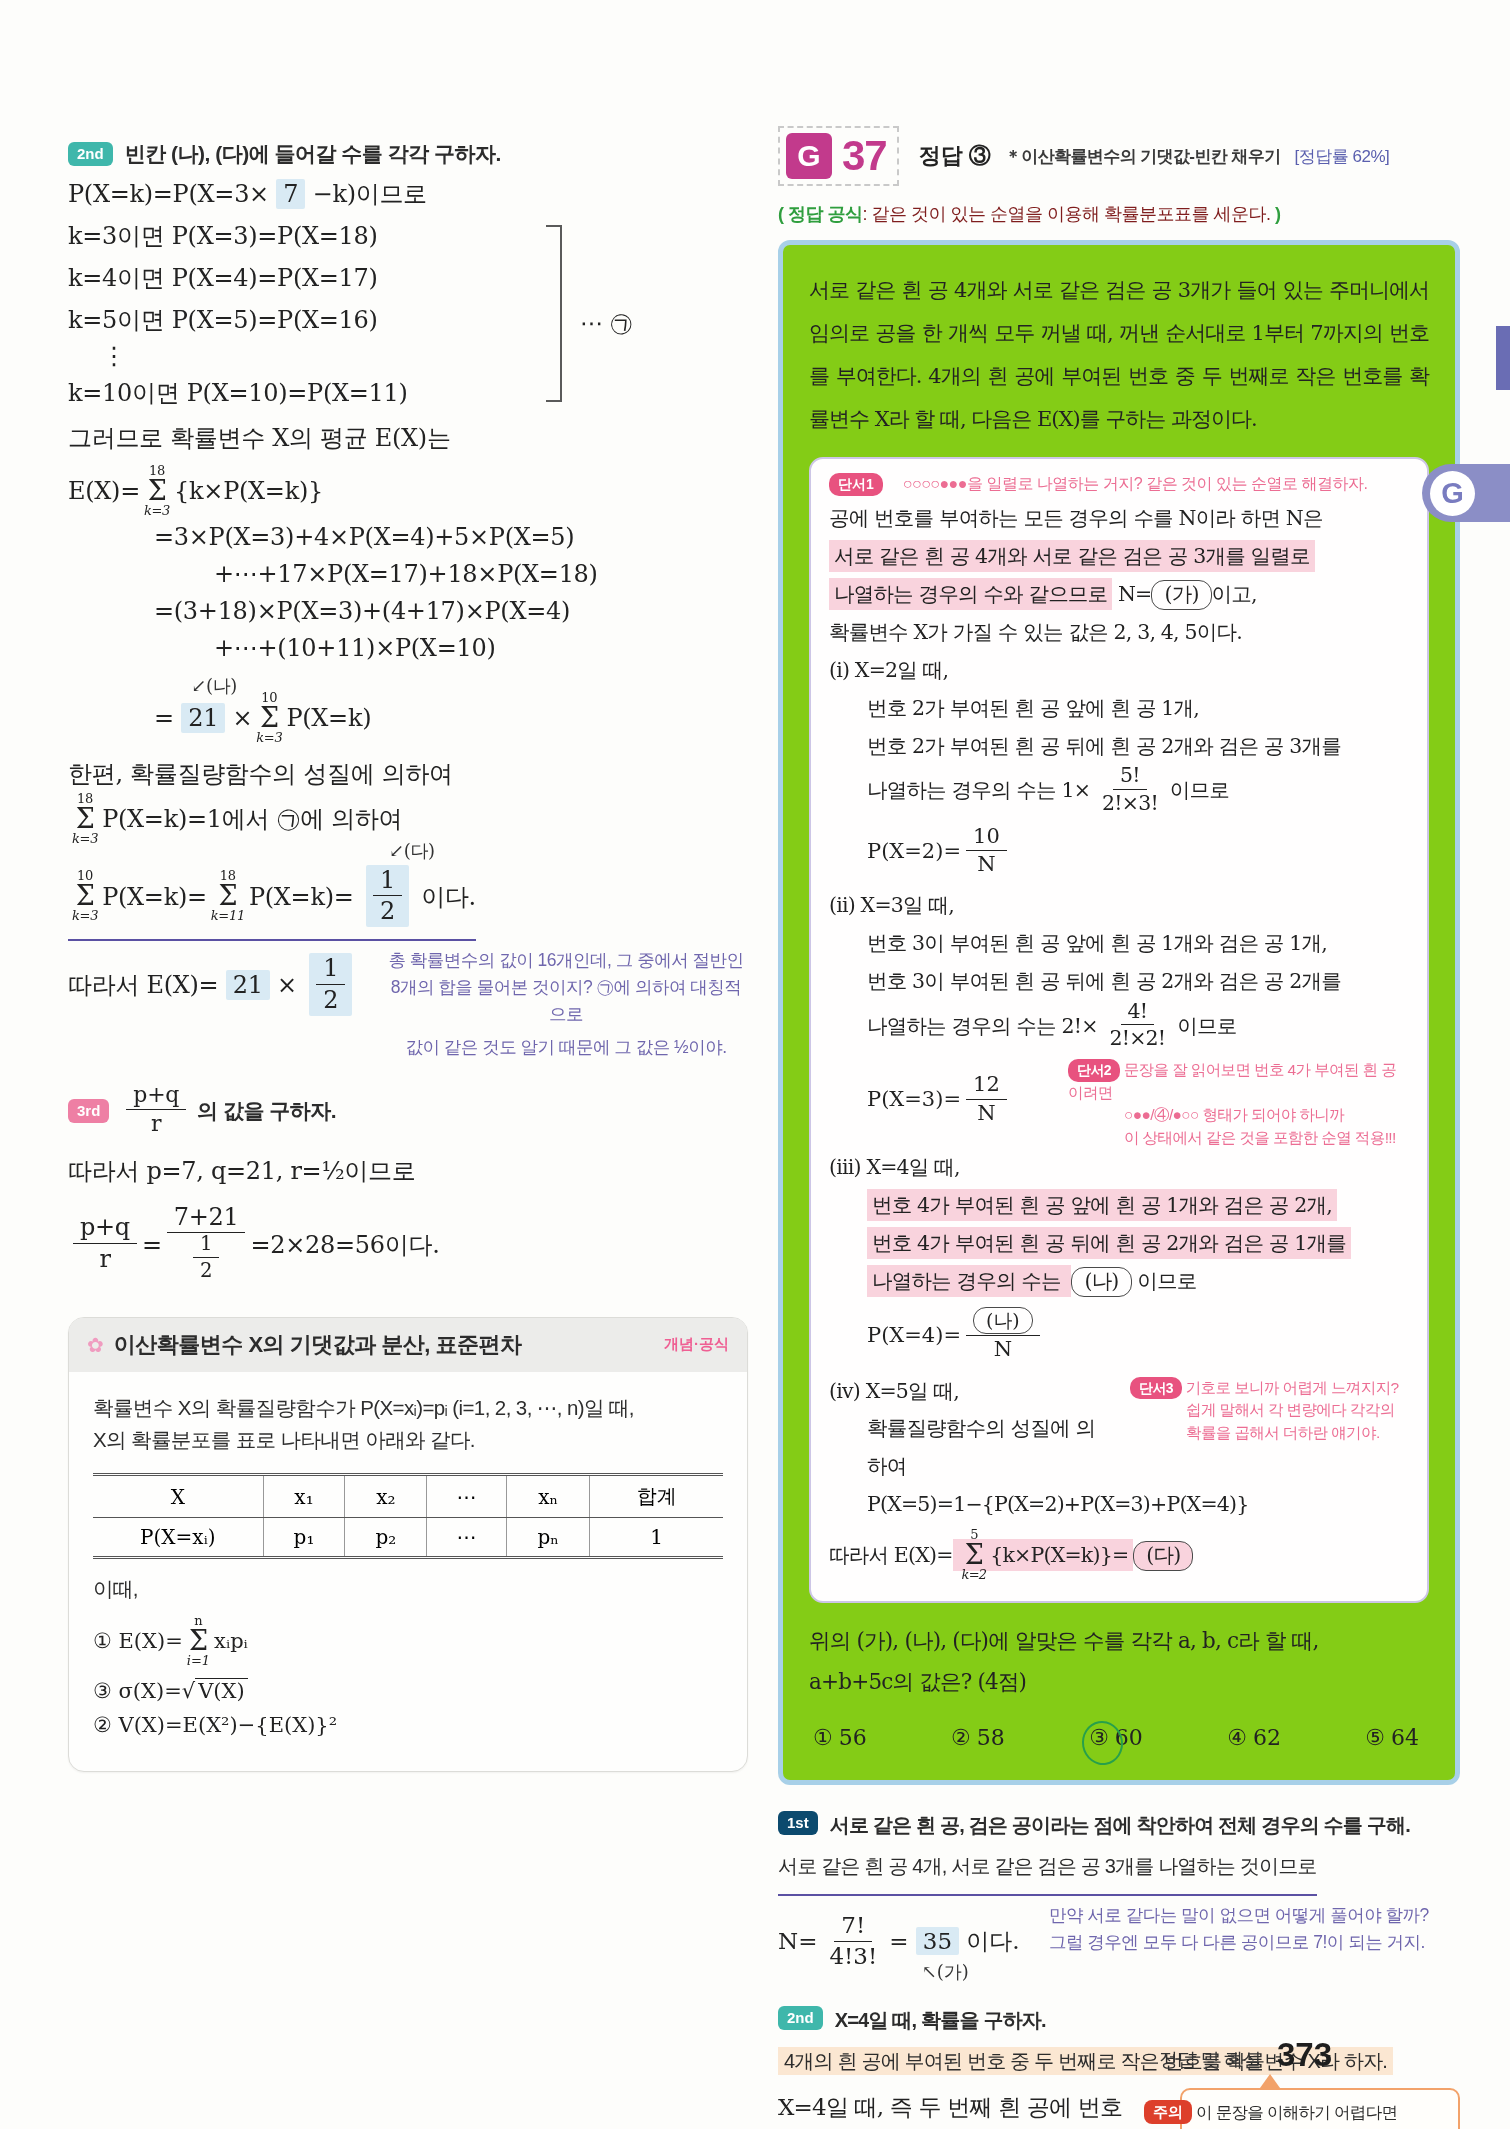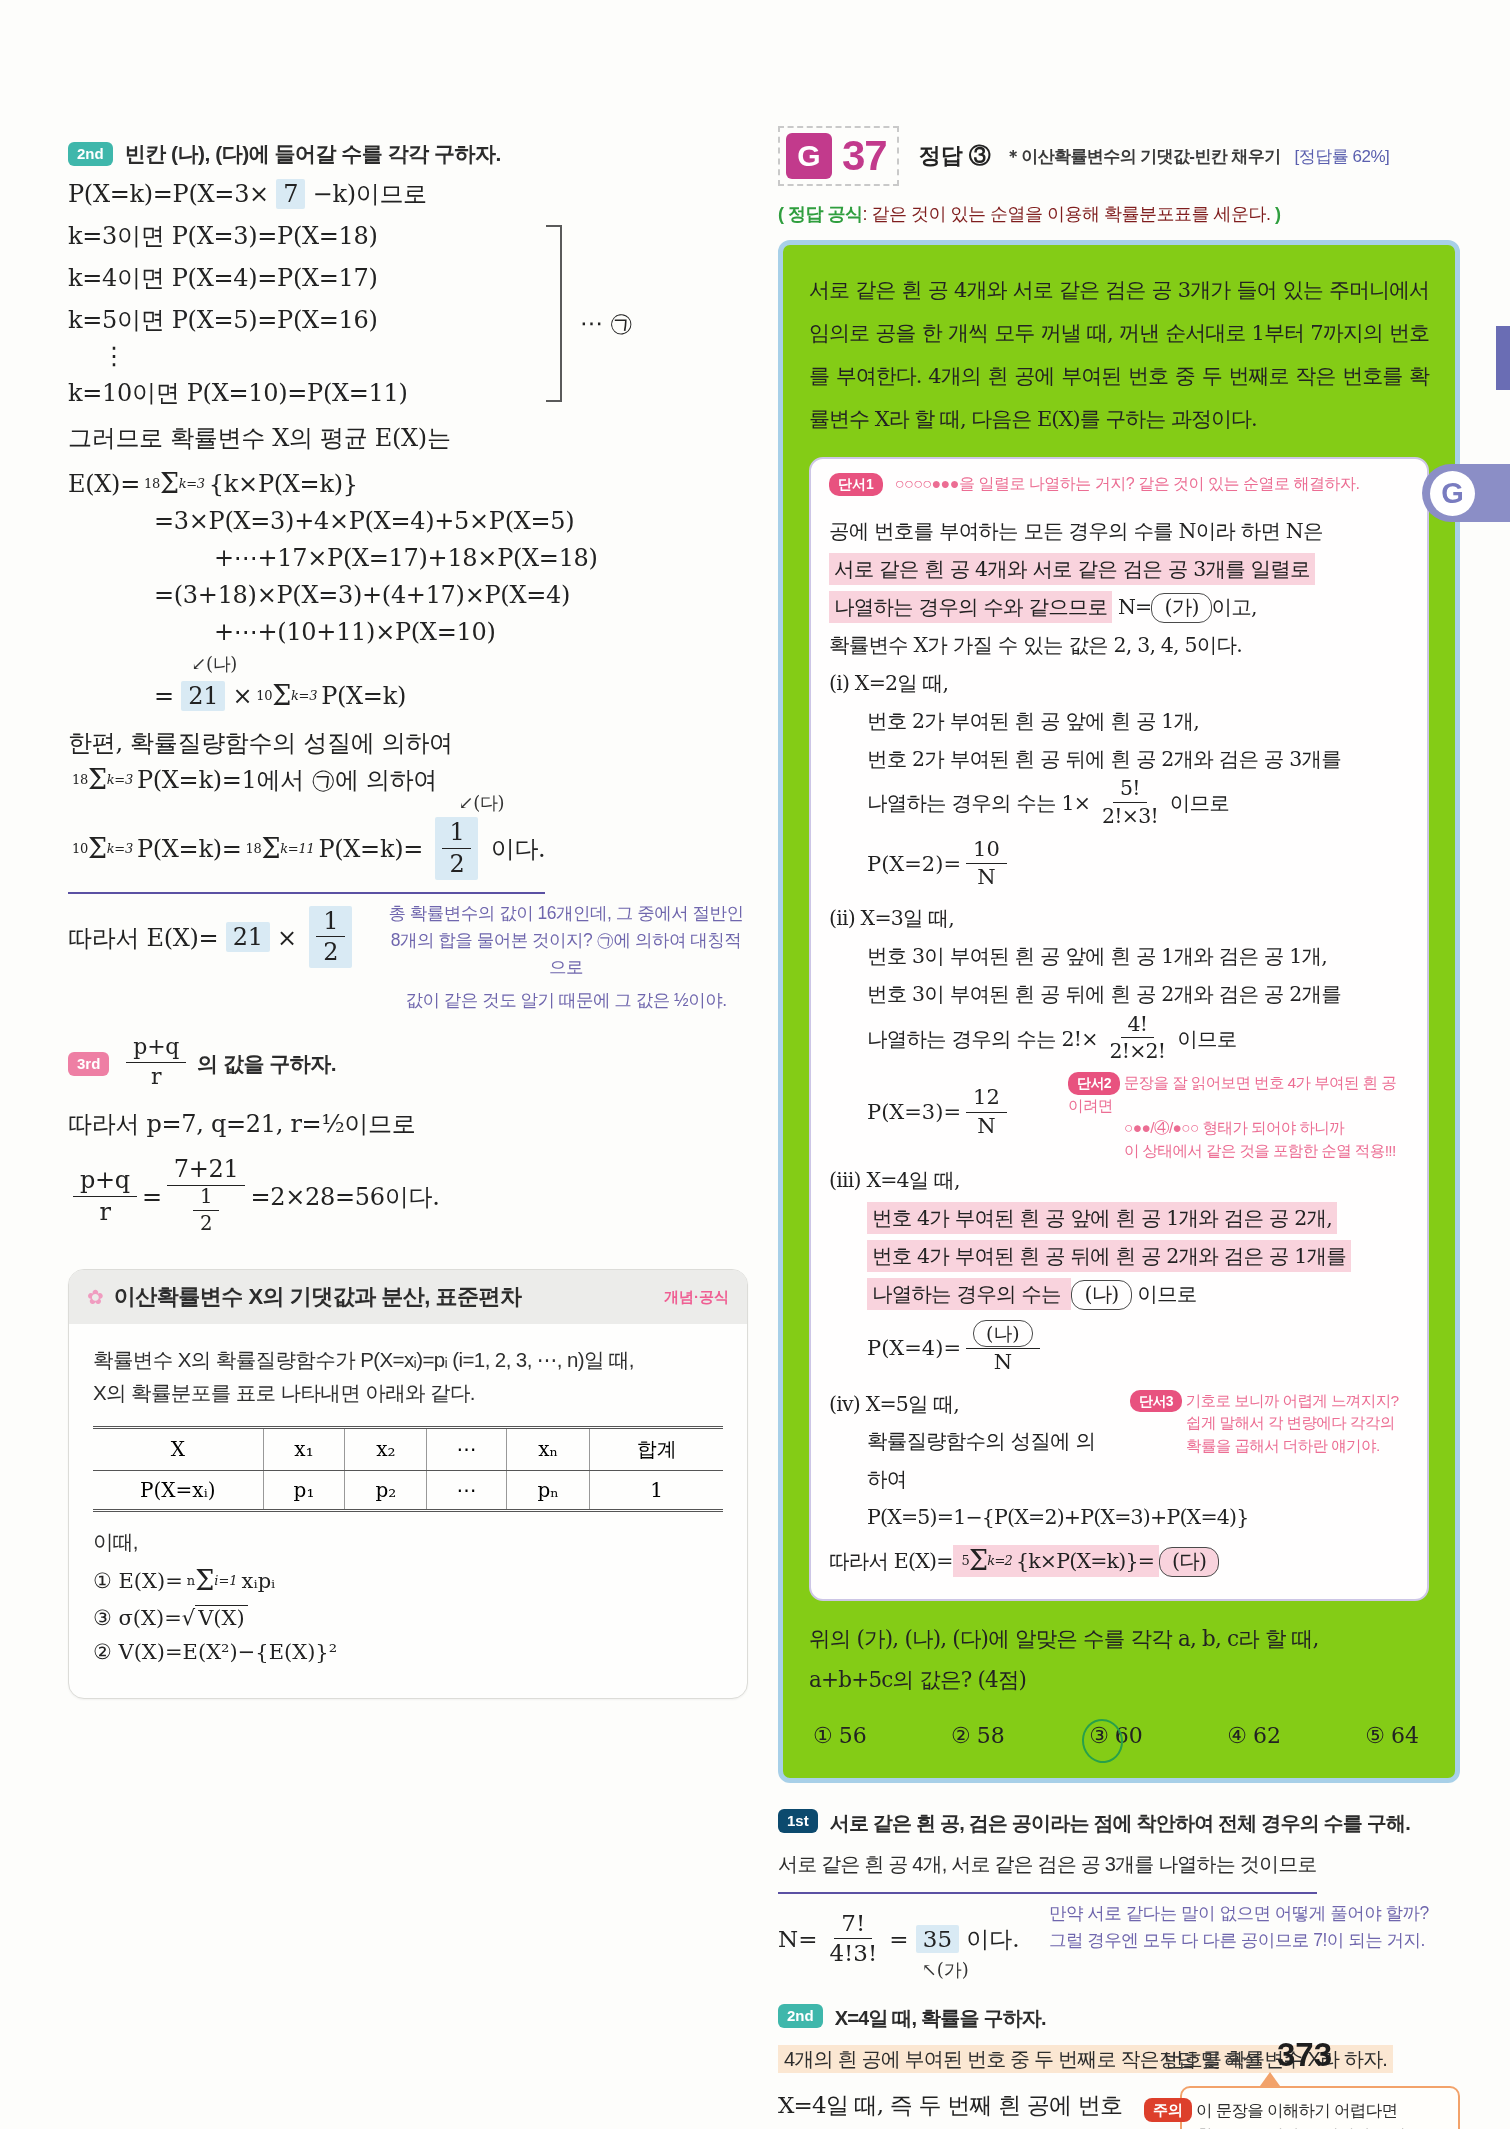--- a/index.html
+++ b/index.html
@@ -27,21 +27,21 @@
   .hlp { background:#f9d3dd; padding:4px 5px; box-decoration-break:clone; }
   .peach { background:#fbe7d2; padding:3px 6px; }
   .blank { display:inline-block; border:1.7px solid #4a4a4a; border-radius:13px; padding:0 12px; line-height:1.35; }
   .blank.pinkbg { background:#f9d3dd; }
 
   
   .frac { display:inline-flex; flex-direction:column; align-items:center; vertical-align:middle; line-height:1.2; margin:0 5px; transform:translateY(-2px); }
   .frac .fn { padding:0 7px 1px 7px; border-bottom:1.7px solid #222; text-align:center; }
   .frac .fd { padding:1px 7px 0 7px; text-align:center; }
   .frac.inner { font-size:0.82em; margin:0 2px; }
-  .sum { display:inline-flex; align-items:center; vertical-align:middle; line-height:1; margin:0 4px; transform:translateY(-2px); }
+  .sum { display:inline-flex; flex-direction:column; align-items:center; vertical-align:middle; line-height:1; margin:0 4px; transform:translateY(-2px); }
   .sum .st { font-size:13px; }
   .sum .sg { font-size:27px; line-height:1; }
   .sum .sb { font-size:13px; font-style:italic; }
   .rad { border-top:1.7px solid #222; padding:0 3px; }
 
   
   .cases { position:relative; width:600px; margin:2px 0 6px 0; }
   .cases .m { line-height:1.75; }
   .cases .vdots { padding-left:34px; line-height:1.3; }
   .brace { position:absolute; left:478px; top:10px; bottom:12px; width:16px; border:2px solid #5a5a5a; border-left:none; }
@@ -80,21 +80,21 @@
   .g-topic { font-size:17px; font-weight:bold; color:#3a3a3a; letter-spacing:-0.6px; }
   .g-rate { font-size:17px; color:#5a5fae; letter-spacing:-0.5px; }
   .strategy { margin-top:16px; font-size:18px; letter-spacing:-0.5px; }
   .strategy .grn { color:#2f9e3e; font-weight:bold; }
   .strategy .body { color:#7f1d1d; }
 
   .problem-box { margin-top:14px; border:5px solid #a8d0e8; border-radius:12px; padding:24px 26px 26px 26px; background:#84cc16; }
   .statement { font-family:"DejaVu Serif", serif; font-size:21px; line-height:2.05; color:#222; letter-spacing:-1px; text-align:justify; }
 
   .inner-box { margin-top:16px; border:2px solid #cdc6e6; border-radius:14px; padding:14px 18px 18px 18px; position:relative; background:#fffefe; }
-  .clue-line { display:flex; align-items:flex-start; gap:12px; margin-bottom:17px; }
+  .clue-line { display:flex; align-items:flex-start; gap:20px; margin-bottom:4px; }
   .clue-text { color:#ec6d93; font-size:16px; line-height:1.4; letter-spacing:-0.5px; }
   .ib-line { font-family:"DejaVu Serif", serif; font-size:20.5px; line-height:1.85; color:#222; letter-spacing:-0.8px; }
   .ib-ind { padding-left:38px; }
   .ib-eq { font-family:"DejaVu Serif", serif; font-size:21px; margin:8px 0 8px 38px; color:#222; }
   .clue-note { color:#ec6d93; font-size:15.5px; line-height:1.45; letter-spacing:-0.6px; }
 
   .question { font-family:"DejaVu Serif", serif; font-size:21.5px; line-height:1.9; color:#222; letter-spacing:-0.8px; margin-top:18px; }
   .choices { display:flex; justify-content:space-between; margin:22px 10px 4px 4px; font-family:"DejaVu Serif", serif; font-size:22px; color:#222; }
   .choice { display:flex; align-items:center; gap:6px; }
   .picked { position:relative; display:inline-block; }

